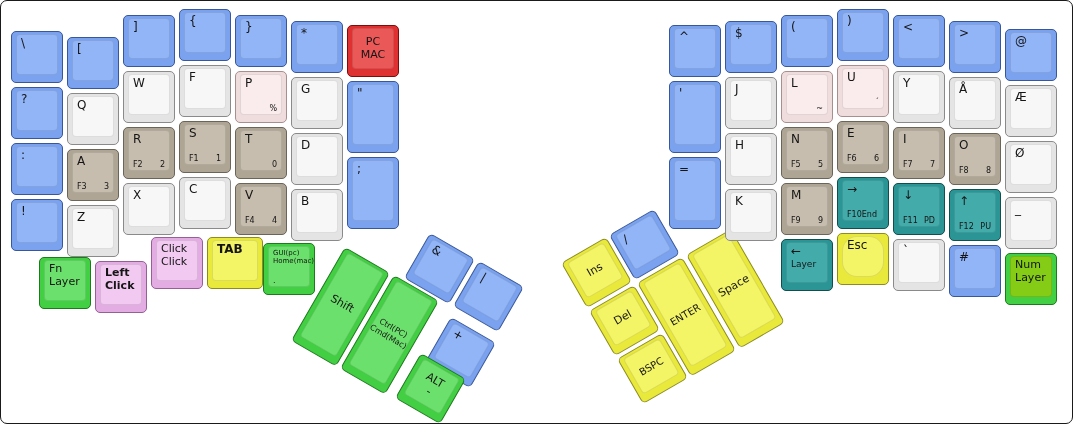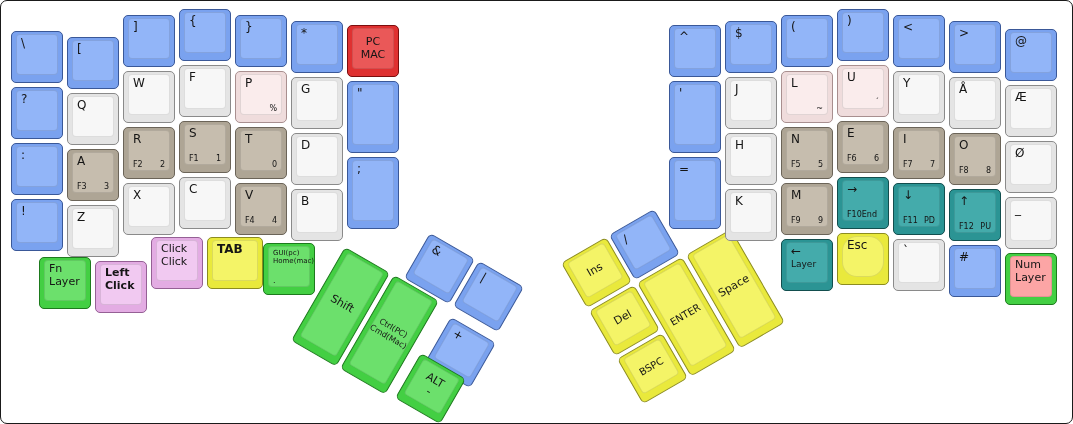--- a/index.html
+++ b/index.html
@@ -504,19 +504,19 @@
         <div class="keytop" style="background-color: rgb(247, 247, 247);">
           <div class="label-main">`</div>
         </div>
       </div>
       <div class="key" style="left: 948px; top: 244px; width: 52px; height: 52px; background-color: rgb(122, 162, 239); border-color: rgb(58, 88, 152);">
         <div class="keytop" style="background-color: rgb(146, 181, 248);">
           <div class="label-main">#</div>
         </div>
       </div>
       <div class="key" style="left: 1004px; top: 252px; width: 52px; height: 52px; background-color: rgb(67, 207, 67); border-color: rgb(29, 122, 29);">
-        <div class="keytop" style="background-color: #fca5a5;">
+        <div class="keytop" style="background-color: #84cc16;">
           <div class="label-main" style="font-size: 11px;">Num</div>
           <div class="label-sub" style="font-size: 11px;">Layer</div>
         </div>
       </div>
     </div>
 </div>
 
 </body></html>

